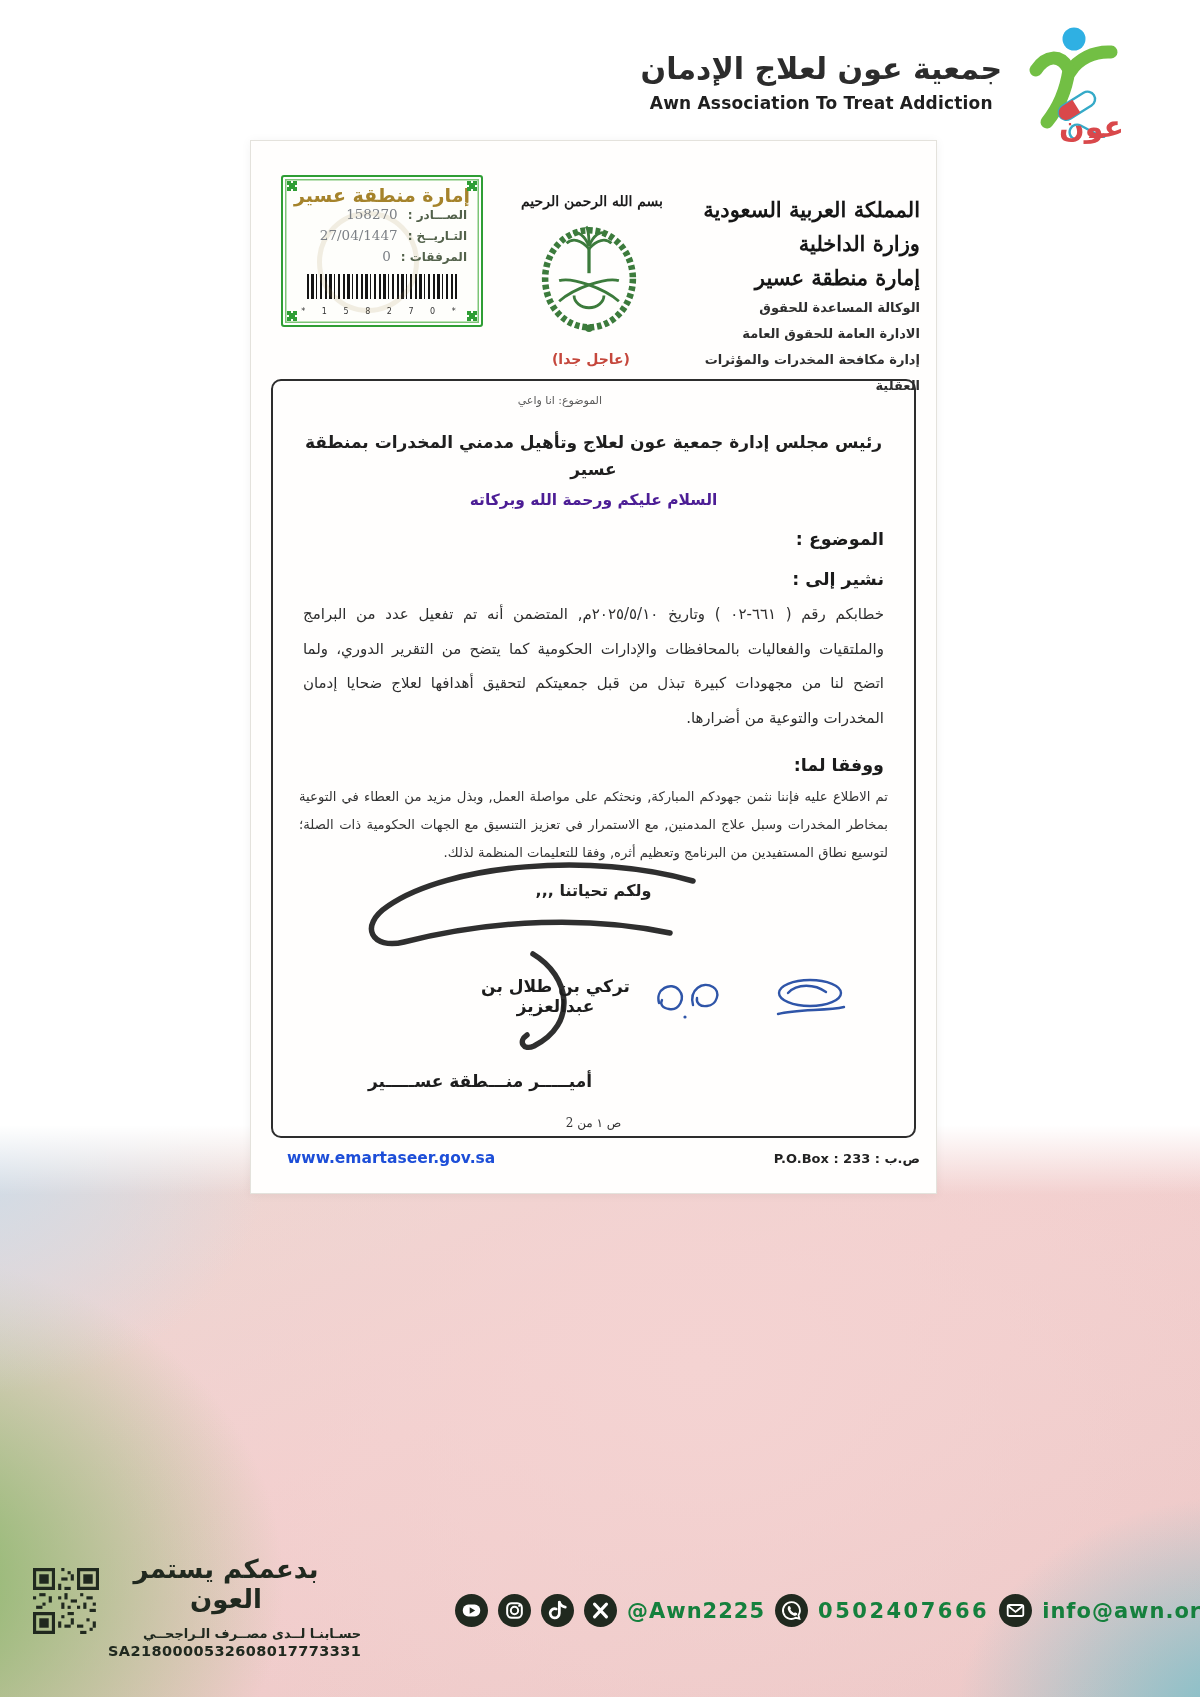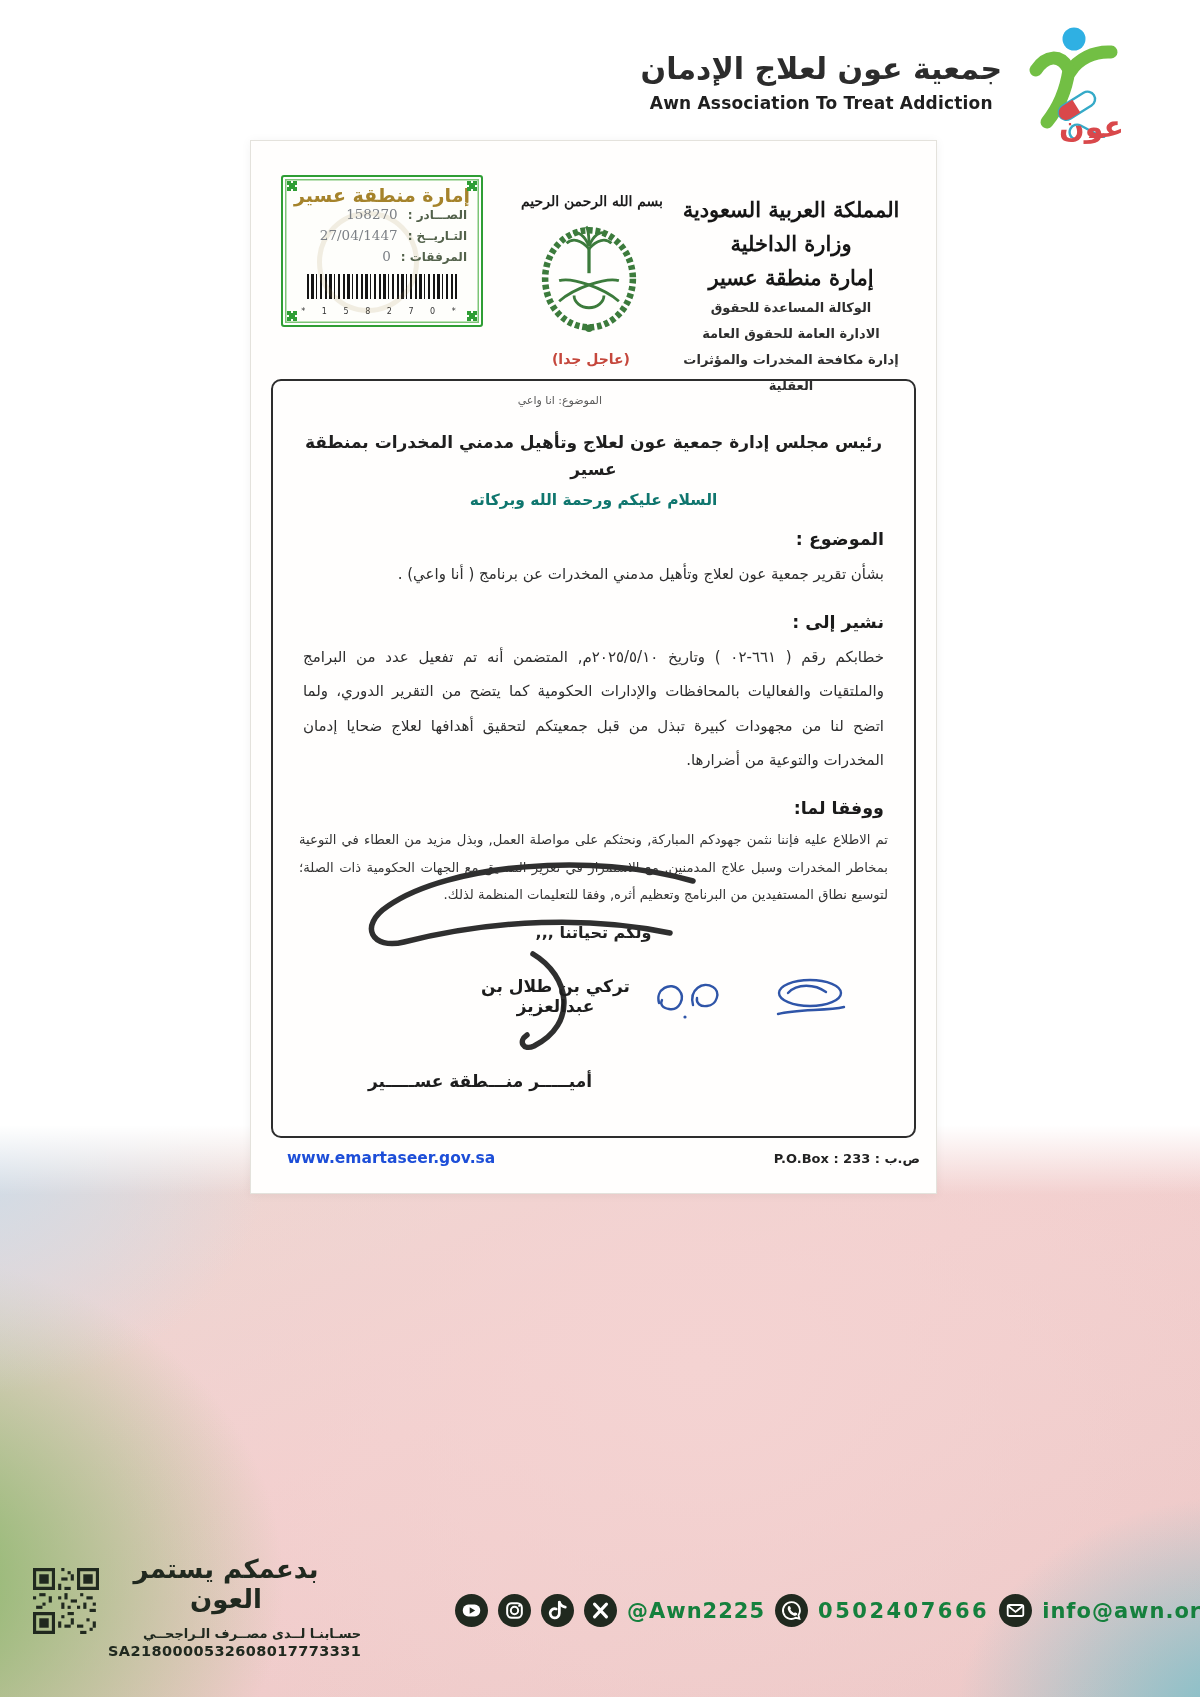--- a/index.html
+++ b/index.html
@@ -47,33 +47,33 @@
   .stamp-value{font-size:13.5px;color:#7c8086;font-family:"DejaVu Serif",serif;}
   .barcode{width:150px;height:25px;margin:5px auto 0;
       background:repeating-linear-gradient(90deg,#141414 0 2px,transparent 2px 4px,#141414 4px 7px,
                  transparent 7px 9px,#141414 9px 10px,transparent 10px 13px,#141414 13px 15px,transparent 15px 18px);}
   .barcode-digits{text-align:center;font-size:8px;letter-spacing:7px;color:#333;margin-top:8px;}
 
   .basmala{position:absolute;left:256px;top:52px;width:170px;text-align:center;font-size:14px;
            font-weight:bold;font-family:"DejaVu Serif",serif;color:#1b1b1b;direction:rtl;}
   .emblem{position:absolute;left:282px;top:74px;}
 
-  .letterhead{position:absolute;right:16px;top:52px;width:258px;text-align:center;direction:rtl;}
+  .letterhead{position:absolute;right:16px;top:52px;width:258px;text-align:right;direction:rtl;}
   .lh-callig{font-family:"DejaVu Serif",serif;font-weight:bold;font-size:21px;line-height:34px;color:#161616;}
   .lh-sub{font-size:13px;font-weight:bold;color:#2e2e2e;line-height:26px;}
 
   .urgent{position:absolute;left:280px;top:210px;width:120px;text-align:center;
           color:#c5473c;font-size:14px;font-weight:bold;direction:rtl;}
 
   .letter-box{position:absolute;left:20px;top:238px;width:641px;height:755px;
               border:2px solid #2d2d2d;border-radius:10px;direction:rtl;}
   .subject-tag{position:absolute;top:13px;right:312px;font-size:11px;color:#5a5a5a;white-space:nowrap;}
   .addressee{padding-top:48px;text-align:center;font-weight:bold;font-size:17px;color:#1f1f1f;
              width:92%;margin:0 auto;line-height:1.6;}
-  .greeting{text-align:center;font-weight:bold;font-size:15.5px;color:#0f766e;margin-top:8px;}
+  .greeting{text-align:center;font-weight:bold;font-size:15.5px;color:#4c1d95;margin-top:8px;}
   .lb-h{font-weight:bold;font-size:17.5px;color:#1b1b1b;padding:0 30px;margin-top:20px;}
   .lb-p{font-size:15px;color:#2e2e2e;padding:0 30px;margin-top:8px;line-height:2.3;text-align:justify;}
   .lb-p.small{font-size:13.2px;line-height:2.1;padding:0 26px;color:#333;}
   .closing{text-align:center;font-weight:bold;font-size:16px;color:#222;margin-top:14px;}
   .sig{position:absolute;left:55px;top:455px;}
   .blue-marks{position:absolute;left:372px;top:592px;}
   .signer-name{position:absolute;left:175px;top:595px;width:215px;text-align:center;
                font-weight:bold;font-size:17px;color:#1d1d1d;}
   .signer-title{position:absolute;left:88px;top:690px;width:238px;text-align:center;
                 font-weight:bold;font-size:17px;color:#1d1d1d;}
@@ -186,21 +186,20 @@
       <div class="lh-sub">إدارة مكافحة المخدرات والمؤثرات العقلية</div>
     </div>
 
     <div class="urgent">(عاجل جدا)</div>
 
     <div class="letter-box">
       <div class="subject-tag">الموضوع: انا واعي</div>
       <div class="addressee">رئيس مجلس إدارة جمعية عون لعلاج وتأهيل مدمني المخدرات بمنطقة عسير</div>
       <div class="greeting">السلام عليكم ورحمة الله وبركاته</div>
       <div class="lb-h">الموضوع :</div>
-      <div class="lb-p">بشأن تقرير جمعية عون لعلاج وتأهيل مدمني المخدرات عن برنامج ( أنا واعي) .</div>
       <div class="lb-h">نشير إلى :</div>
       <div class="lb-p">خطابكم رقم ( ٦٦١-٠٢ ) وتاريخ ٢٠٢٥/٥/١٠م, المتضمن أنه تم تفعيل عدد من البرامج والملتقيات والفعاليات بالمحافظات والإدارات الحكومية كما يتضح من التقرير الدوري، ولما اتضح لنا من مجهودات كبيرة تبذل من قبل جمعيتكم لتحقيق أهدافها لعلاج ضحايا إدمان المخدرات والتوعية من أضرارها.</div>
       <div class="lb-h">ووفقا لما:</div>
       <div class="lb-p small">تم الاطلاع عليه فإننا نثمن جهودكم المباركة, ونحثكم على مواصلة العمل, وبذل مزيد من العطاء في التوعية بمخاطر المخدرات وسبل علاج المدمنين, مع الاستمرار في تعزيز التنسيق مع الجهات الحكومية ذات الصلة؛ لتوسيع نطاق المستفيدين من البرنامج وتعظيم أثره, وفقا للتعليمات المنظمة لذلك.</div>
       <div class="closing">ولكم تحياتنا ,,,</div>
 
       <svg class="sig" width="410" height="230" viewBox="0 0 410 230">
         <g fill="none" stroke="#2f2f2f" stroke-width="5.5" stroke-linecap="round">
           <path d="M365,45 C265,16 120,28 60,70 C30,90 44,114 76,106 C168,83 262,80 342,97"></path>
           <path d="M205,118 C242,140 250,188 206,210 C195,215 190,205 199,199"></path>
@@ -213,20 +212,21 @@
           <path d="M48,32 C44,16 58,8 68,14 C76,19 72,32 62,33 C55,34 51,30 52,25"></path>
           <ellipse cx="165" cy="20" rx="31" ry="13"></ellipse>
           <path d="M143,20 C152,10 170,11 181,19"></path>
           <path d="M133,41 C152,36 182,38 199,34"></path>
         </g>
         <circle cx="40" cy="44" r="1.6" fill="#2f55a8"></circle>
       </svg>
 
       <div class="signer-name">تركي بن طلال بن عبدالعزيز</div>
       <div class="signer-title">أميـــــر منـــطقة عســـــير</div>
+      <div class="page-num">ص ١ من 2</div>
     </div>
 
     <div class="doc-foot">
       <span class="doc-web">www.emartaseer.gov.sa</span>
       <span class="doc-pobox">P.O.Box : 233 : ص.ب</span>
     </div>
   </section>
 
 
   <svg class="qr" width="66" height="66" viewBox="0 0 63 63">

